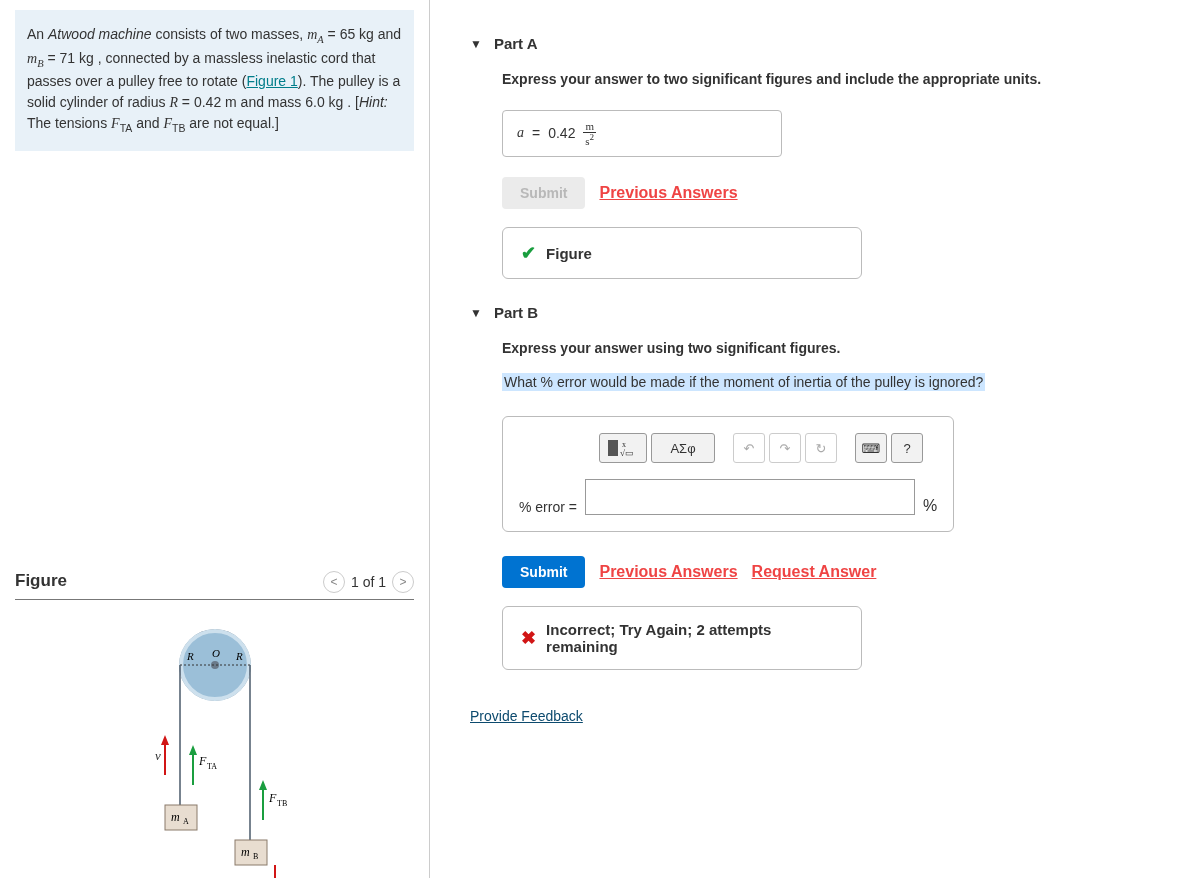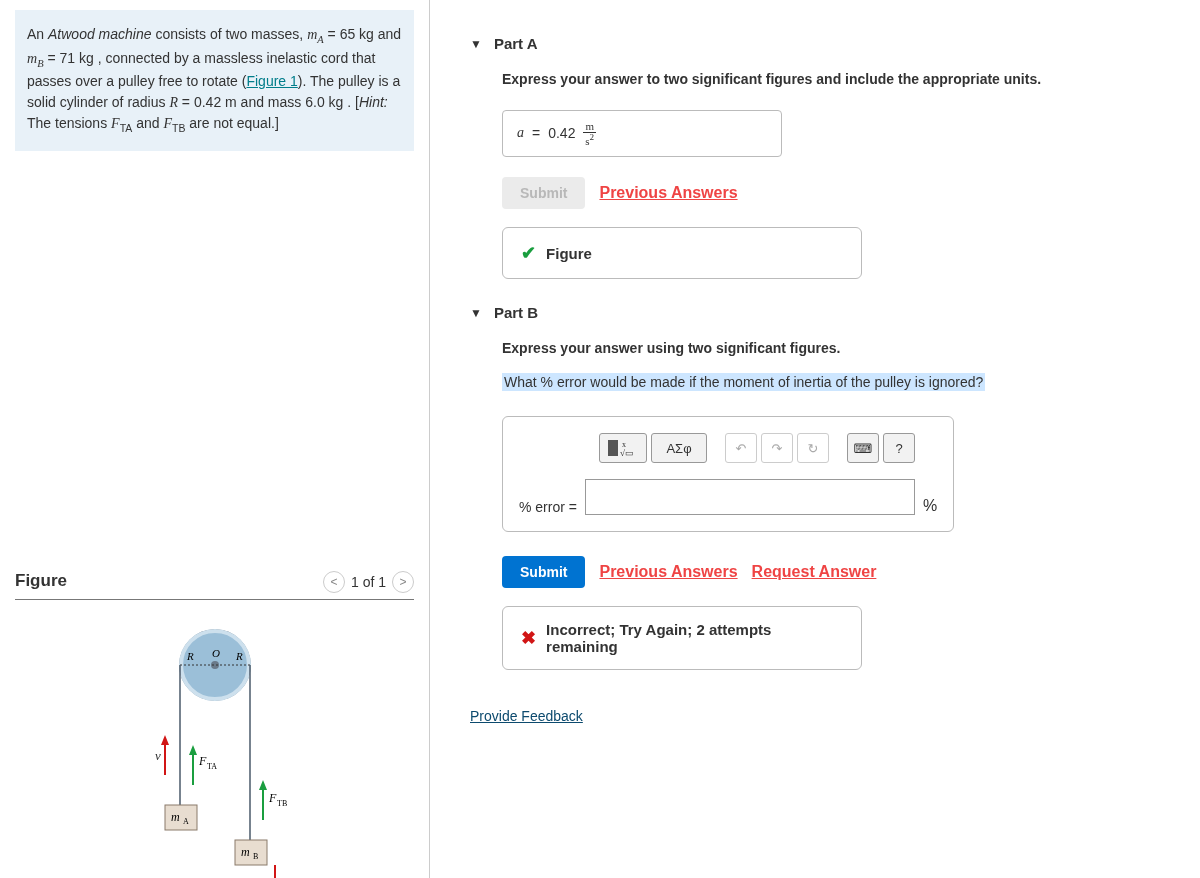--- a/index.html
+++ b/index.html
@@ -32,21 +32,21 @@
   .link-plain { color: #ef4444; font-weight: bold; text-decoration: underline; cursor: pointer; font-size: 16px; }
   .link-group { display:flex; gap:14px; }
   .feedback-box { border: 1px solid #bbb; border-radius: 6px; padding: 14px 18px; display: flex; align-items: center; gap: 10px; margin: 18px 0; font-weight: bold; font-size: 15px; min-width: 300px; max-width:360px; }
   .icon-correct { color: #1a9e3f; font-size: 18px; }
   .icon-incorrect { color: #d11515; font-size: 18px; }
   .highlight-q { background: #cde6ff; padding: 1px 2px; }
   .input-panel { border: 1px solid #bbb; border-radius: 6px; padding: 16px; margin: 10px 0; position: relative; display:inline-block; }
   .toolbar { display: flex; gap: 4px; align-items: center; margin-bottom: 16px; margin-left: 80px; }
   .tool-btn { border: 1px solid #999; background: #f2f2f2; width: 32px; height: 30px; display: flex; align-items: center; justify-content: center; border-radius: 3px; cursor: pointer; font-size: 13px; }
   .tool-btn.group { width: 48px; font-family: Georgia, serif; }
-  .tool-btn.wide { width: 56px; }
+  .tool-btn.wide { width: 64px; }
   .tool-btn.disabled { background:#fff; color:#aaa; border-color:#ccc; }
   .input-row { display: flex; align-items: flex-end; gap: 8px; }
   .input-field { border: 1px solid #999; height: 36px; width: 330px; background: #fff; }
   .unit-after { font-size: 16px; }
   .feedback-link { color: #0c4a6e; text-decoration: underline; cursor: pointer; margin-top: 20px; display: inline-block; }
   .figure-img-area { display:flex; justify-content:center; padding: 0 20px; }
 </style>
 </head>
 <body>
 

